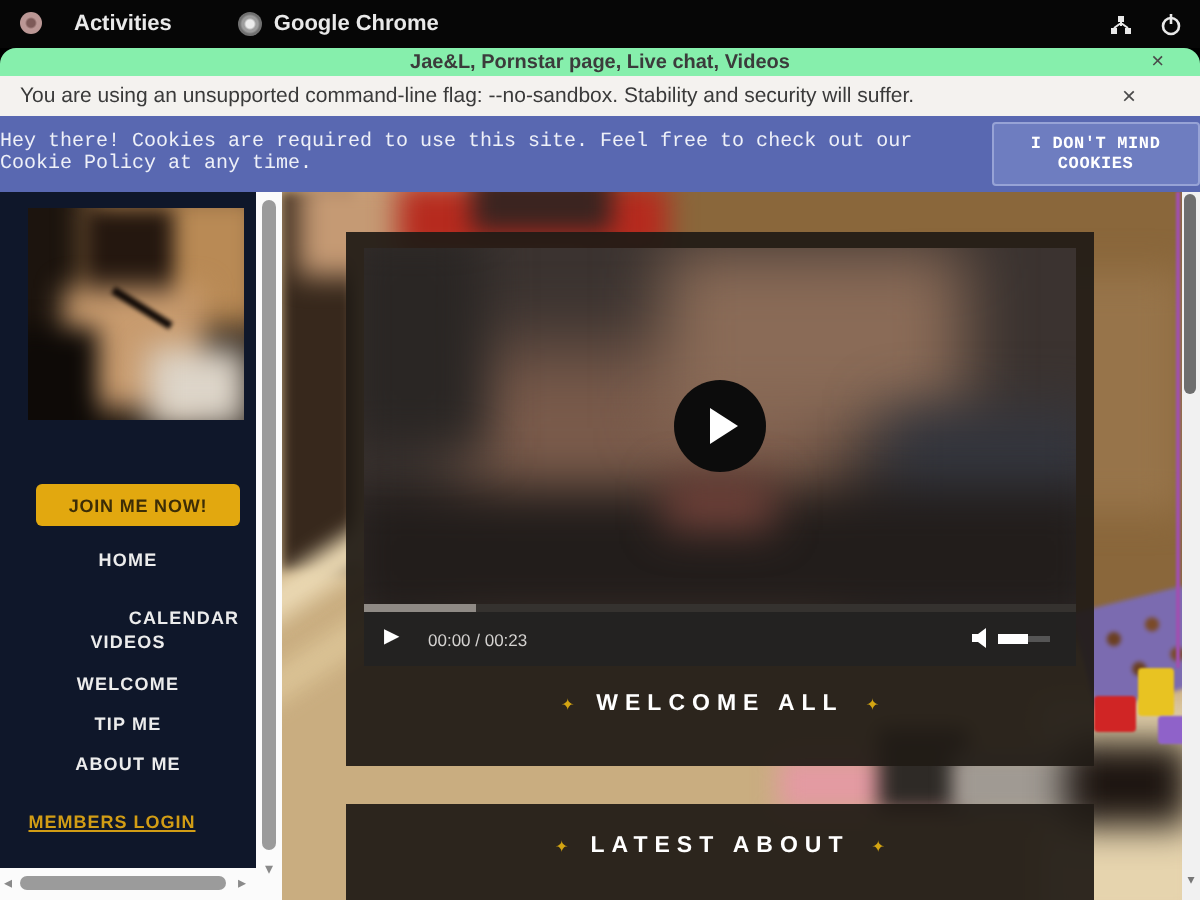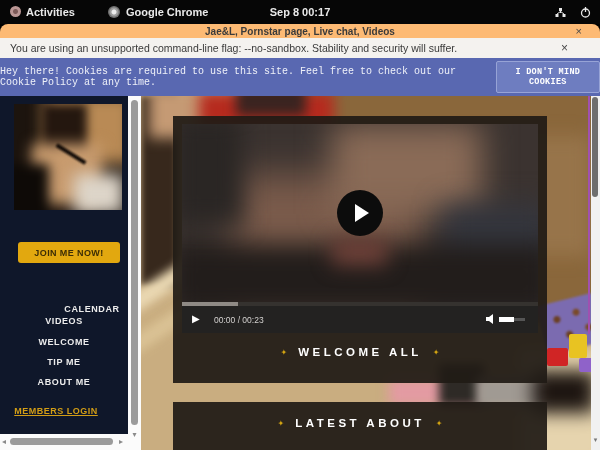--- a/index.html
+++ b/index.html
@@ -2,31 +2,31 @@
 <html><head>
 <meta charset="utf-8">
 <style>
   html,body{margin:0;padding:0;}
   body{width:600px;height:450px;overflow:hidden;background:#000;
        font-family:"Liberation Sans","DejaVu Sans",sans-serif;position:relative;}
 
   
   .topbar{position:absolute;left:0;top:0;width:600px;height:24px;background:#060606;
           display:flex;align-items:center;color:#e9e9e9;font-size:11px;font-weight:600;}
-  .tb-left{display:flex;align-items:flex-start;gap:5px;margin-left:10px;}
+  .tb-left{display:flex;align-items:flex-start;gap:16px;margin-left:10px;}
   .tb-group{display:flex;align-items:center;gap:6px;margin-left:33px;}
   .dot-icon{width:11px;height:11px;border-radius:50%;
             background:radial-gradient(circle at 50% 50%, #7d5a58 0 2px, #bb9795 3px);}
   .chrome-icon{width:12px;height:12px;border-radius:50%;
             background:radial-gradient(circle at 50% 50%, #ececec 0 2px, #9d9d9d 3px 4px, #707070 5px);}
   .tb-clock{position:absolute;left:0;right:0;text-align:center;pointer-events:none;}
   .tb-right{position:absolute;right:8px;top:0;height:24px;display:flex;align-items:center;gap:12px;}
 
   
-  .titlebar{position:absolute;left:0;top:24px;width:600px;height:14px;background:#fdba74;
+  .titlebar{position:absolute;left:0;top:24px;width:600px;height:14px;background:#86efac;
             border-radius:8px 8px 0 0;display:flex;align-items:center;justify-content:center;
             font-size:10px;font-weight:700;color:#3b3b3b;}
   .titlebar .close{position:absolute;right:18px;top:1px;font-size:11px;font-weight:400;color:#4a4a4a;cursor:default;}
 
   
   .warnbar{position:absolute;left:0;top:38px;width:600px;height:20px;background:#f4f2ef;
            display:flex;align-items:center;font-size:10.5px;color:#3a3a3a;}
   .warnbar .msg{margin-left:10px;}
   .warnbar .close{position:absolute;right:32px;font-size:12px;color:#4a4a4a;cursor:default;}
 
@@ -133,21 +133,20 @@
 
 <div class="topbar">
   <div class="tb-left">
     <span class="dot-icon"></span>
     <span>Activities</span>
   </div>
   <div class="tb-group">
     <span class="chrome-icon"></span>
     <span>Google Chrome</span>
   </div>
-  <div class="tb-clock">Sep 8 00:17</div>
   <div class="tb-right">
     <svg width="13" height="13" viewBox="0 0 13 13">
       <rect x="5" y="2" width="3" height="3" fill="#e8e8e8"></rect>
       <rect x="1.5" y="8" width="3" height="3" fill="#e8e8e8"></rect>
       <rect x="8.5" y="8" width="3" height="3" fill="#e8e8e8"></rect>
       <path d="M6.5 5v2M3 8l3.5-2.5M10 8L6.5 5.5" stroke="#e8e8e8" stroke-width="1" fill="none"></path>
     </svg>
     <svg width="13" height="13" viewBox="0 0 13 13">
       <circle cx="6.5" cy="7" r="4" fill="none" stroke="#e8e8e8" stroke-width="1.3"></circle>
       <line x1="6.5" y1="1" x2="6.5" y2="6" stroke="#e8e8e8" stroke-width="1.3"></line>
@@ -196,20 +195,21 @@
   <div class="sidebar">
     <div class="side-photo">
       <div class="blob p1"></div>
       <div class="blob p2"></div>
       <div class="blob p3"></div>
       <div class="blob p4"></div>
       <div class="blob p5"></div>
       <div class="blob p6"></div>
     </div>
     <button class="join-btn">JOIN ME NOW!</button>
+    <div class="nav-item" style="top:179px;">HOME</div>
     <div class="nav-item" style="top:208px;padding-left:28px;">CALENDAR</div>
     <div class="nav-item" style="top:220px;">VIDEOS</div>
     <div class="nav-item" style="top:241px;">WELCOME</div>
     <div class="nav-item" style="top:261px;">TIP ME</div>
     <div class="nav-item" style="top:281px;">ABOUT ME</div>
     <div class="members">MEMBERS LOGIN</div>
   </div>
 
   <div class="corner"></div>
   <div class="vscroll">

